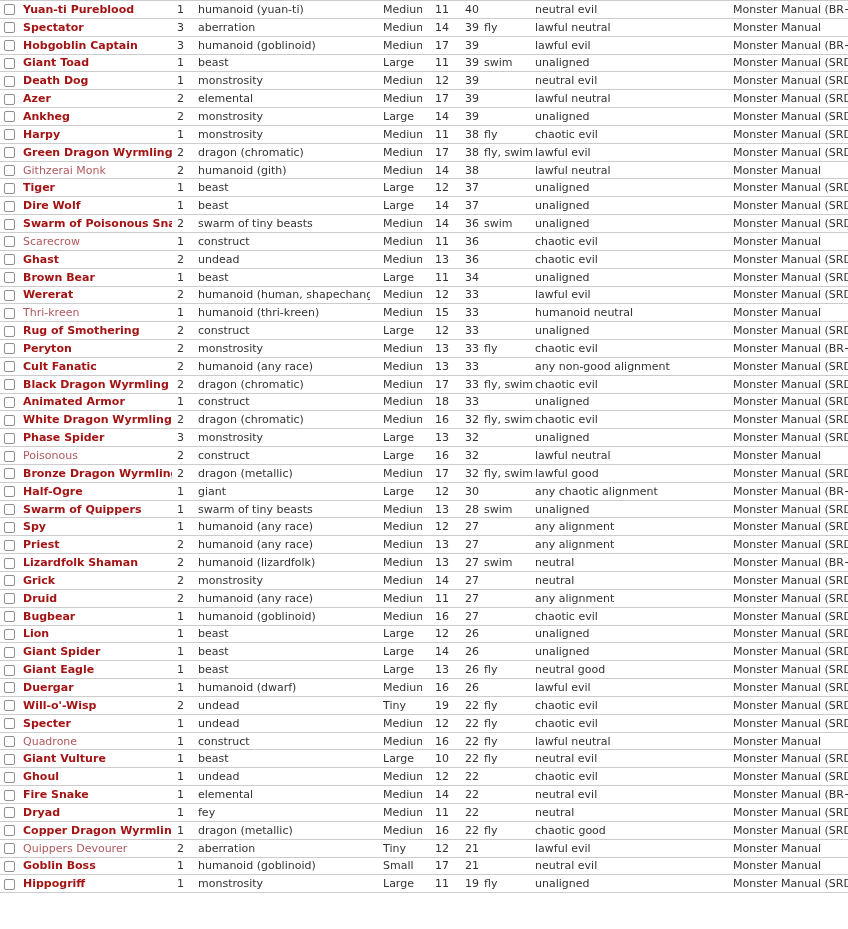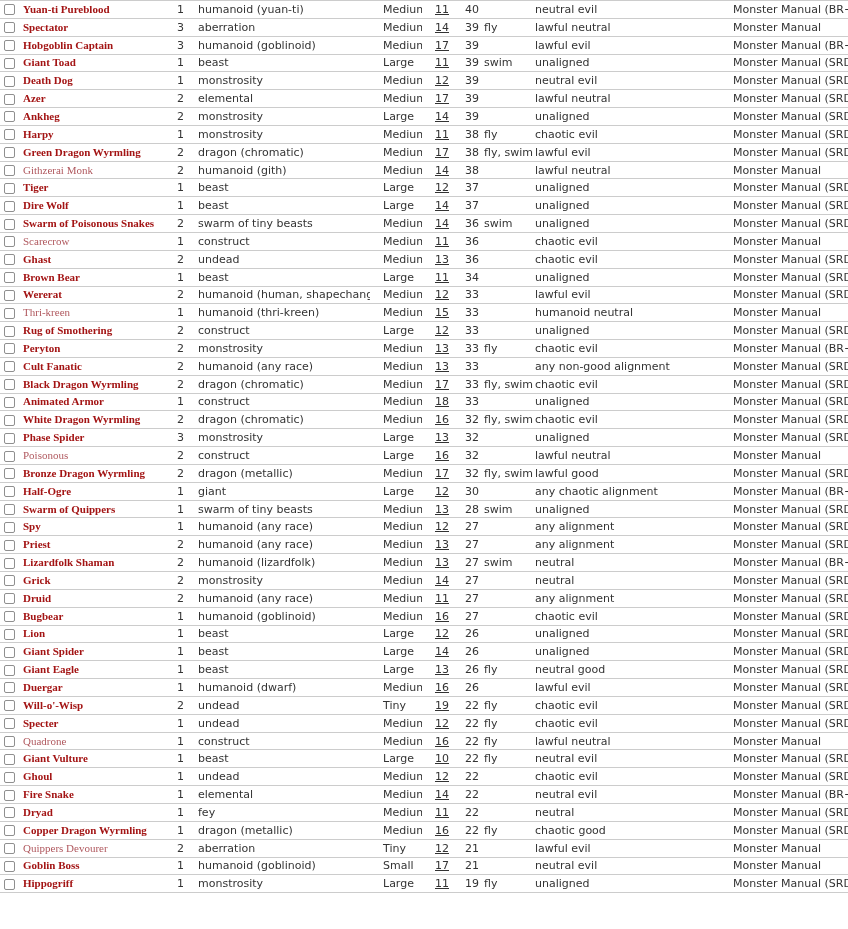--- a/index.html
+++ b/index.html
@@ -24,26 +24,26 @@
     width: 11px; height: 11px;
     border: 1px solid #8f8f8f;
     border-radius: 2px;
     background: #ffffff;
     margin: 0 0 0 4px;
     display: inline-block;
     vertical-align: middle;
     cursor: pointer;
   }
   td.c-name { padding-left: 1px; }
-  a.mname { color: #a31414; font-weight: bold; text-decoration: none; font-family: Liberation Serif, serif; }
+  a.mname { color: #a31414; font-weight: bold; text-decoration: none; }
   a.mname.muted { color: #b0585e; font-weight: normal; }
   td.c-cr { text-align: right; }
   td.c-type { padding-left: 14px; }
   td.c-size { padding-left: 13px; }
-  td.c-ac { padding-left: 13px; text-decoration: underline; }
+  td.c-ac { padding-left: 13px; }
   td.c-hp { padding-left: 13px; }
   td.c-speed { padding-left: 2px; }
   td.c-align { padding-left: 1px; }
   td.c-source { padding-left: 0; }
 </style>
 </head>
 <body>
 
 <table class="monster-table">
   <colgroup>

